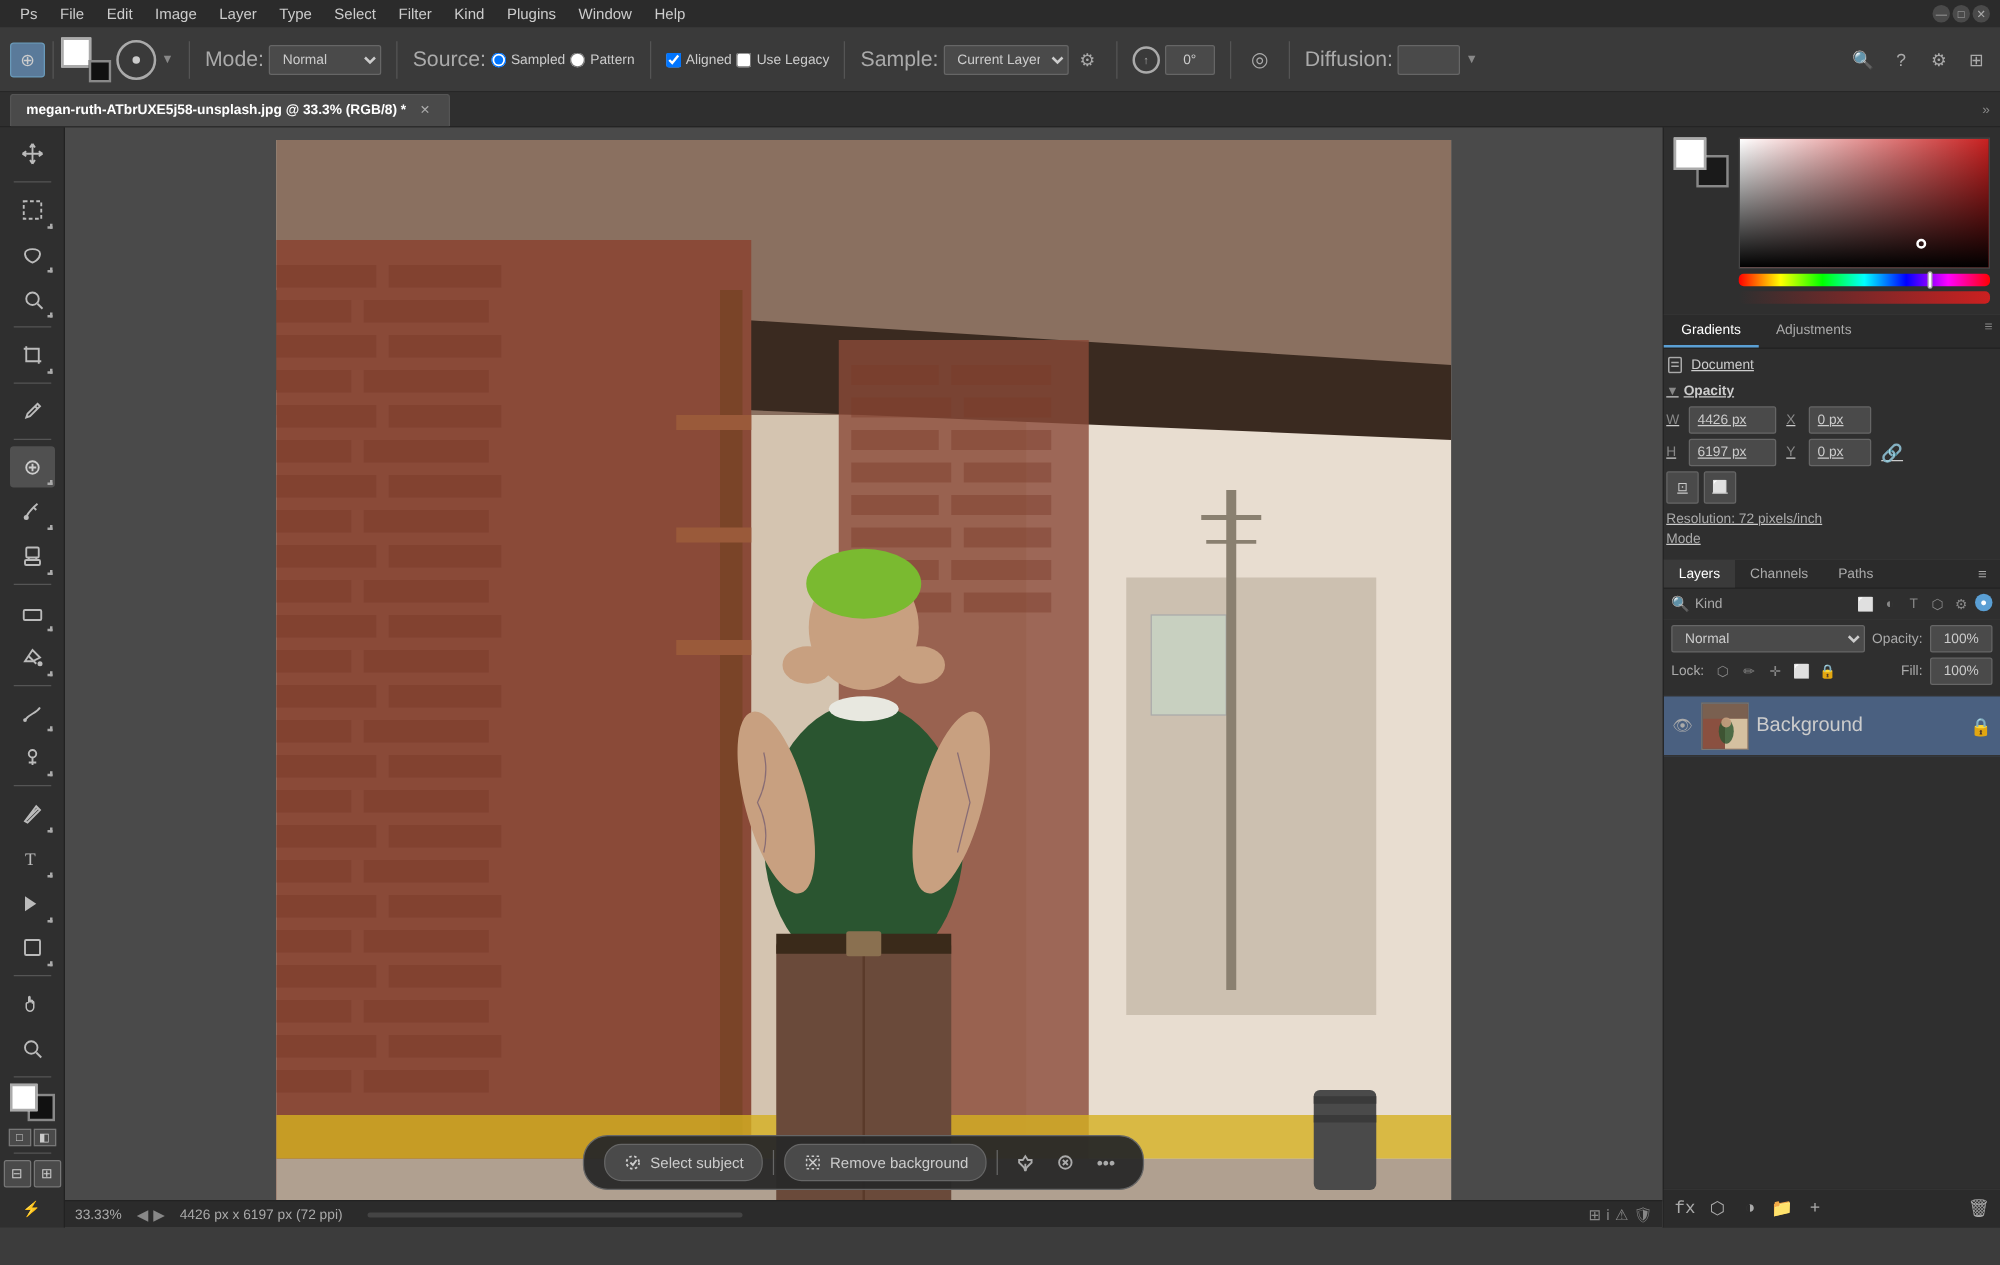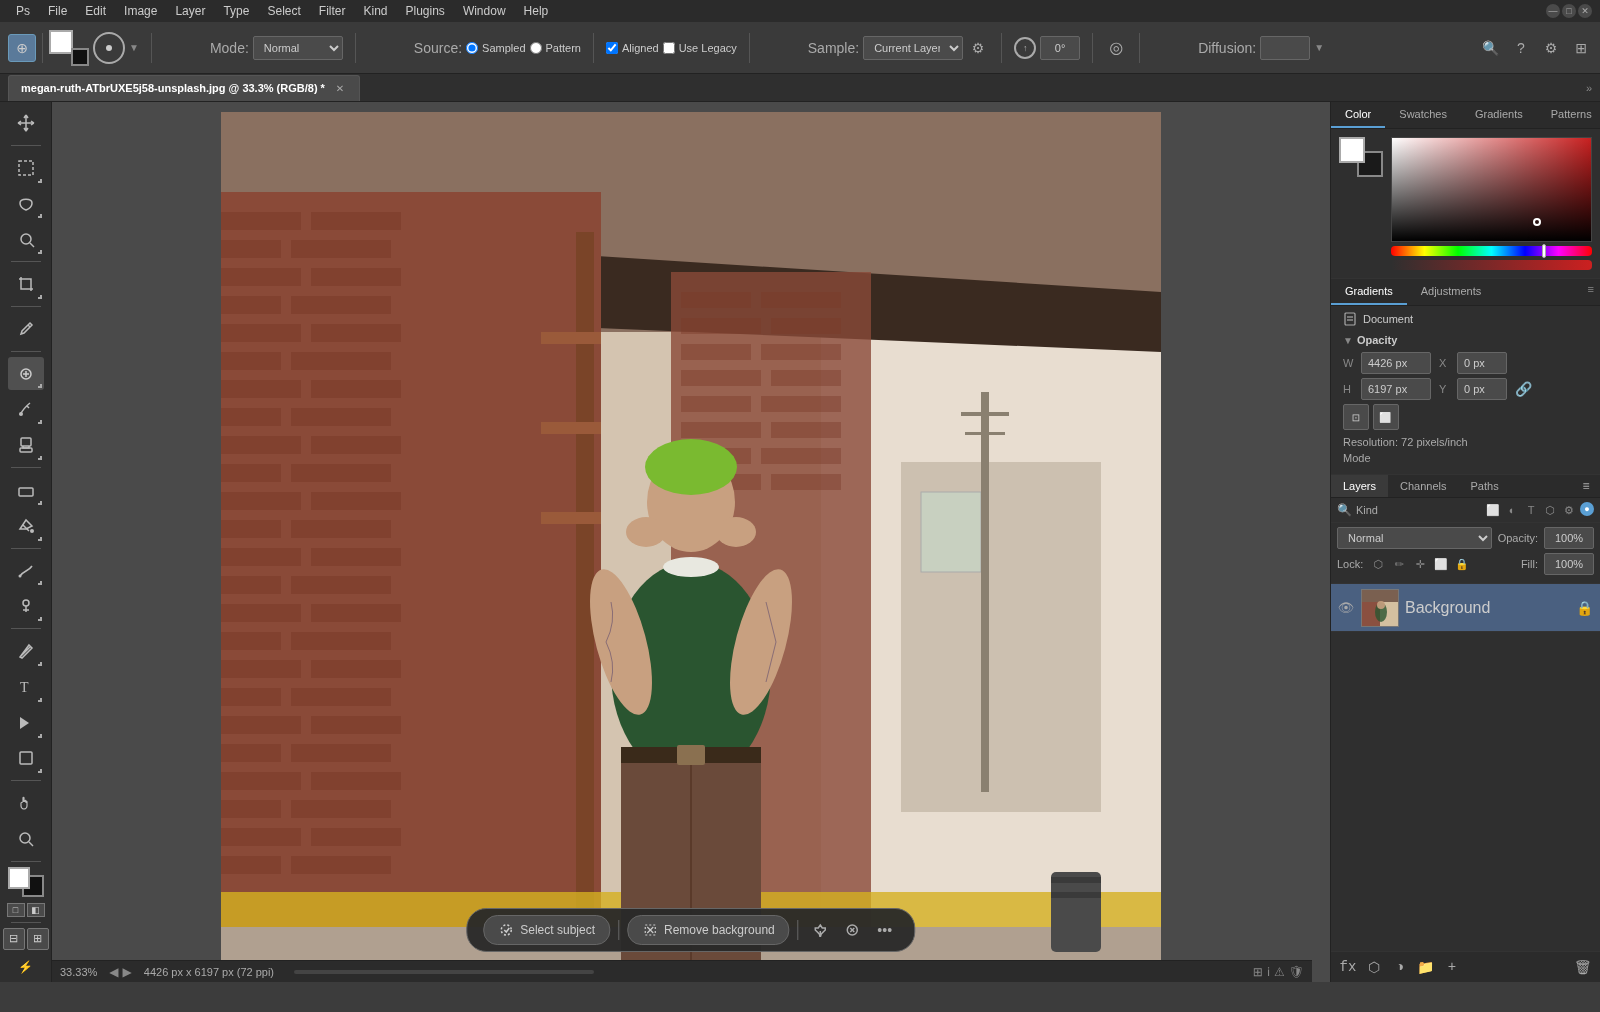--- a/index.html
+++ b/index.html
@@ -12,21 +12,21 @@
     .win-btn { width: 14px; height: 14px; border-radius: 50%; display: flex; align-items: center; justify-content: center; font-size: 9px; cursor: pointer; color: transparent; }
     .win-btn.min { background: #4a4a4a; color: #aaa; }
     .win-btn.max { background: #4a4a4a; color: #aaa; }
     .win-btn.close { background: #4a4a4a; color: #aaa; }
 
     
     .toolbar { height: 52px; background: #3a3a3a; display: flex; align-items: center; padding: 0 8px; gap: 8px; border-bottom: 1px solid #222; }
     .tool-group { display: flex; align-items: center; gap: 4px; }
     .tool-icon { width: 28px; height: 28px; background: #555; border-radius: 3px; display: flex; align-items: center; justify-content: center; color: #ccc; font-size: 13px; cursor: pointer; border: 1px solid transparent; }
     .tool-icon.active { background: #5a7a9a; border-color: #6a9aba; }
-    .toolbar-label { color: #aaa; font-size: 14px; margin-left: 46px; }
+    .toolbar-label { color: #aaa; font-size: 17px; }
     .toolbar-dropdown { background: #4a4a4a; border: 1px solid #666; color: #ccc; padding: 2px 6px; font-size: 11px; height: 24px; border-radius: 2px; cursor: pointer; }
     .toolbar-check { display: flex; align-items: center; gap: 4px; font-size: 11px; color: #ccc; }
     .toolbar-check input { width: 12px; height: 12px; }
     .toolbar-number { background: #4a4a4a; border: 1px solid #666; color: #ccc; width: 50px; padding: 2px 4px; font-size: 11px; height: 24px; border-radius: 2px; text-align: center; }
     .toolbar-separator { width: 1px; height: 30px; background: #555; margin: 0 4px; }
 
     
     .tab-bar { height: 28px; background: #2f2f2f; display: flex; align-items: center; padding-left: 8px; border-bottom: 1px solid #222; }
     .tab { height: 26px; padding: 0 12px; background: #3a3a3a; border: 1px solid #555; border-bottom: none; display: flex; align-items: center; gap: 8px; font-size: 11px; color: #ccc; cursor: pointer; border-radius: 3px 3px 0 0; }
     .tab.active { background: #4a4a4a; color: #fff; }
@@ -39,39 +39,39 @@
     .left-toolbar { width: 52px; background: #2f2f2f; display: flex; flex-direction: column; align-items: center; padding: 4px 0; gap: 2px; border-right: 1px solid #222; overflow: hidden; }
     .lt-tool { width: 36px; height: 36px; display: flex; align-items: center; justify-content: center; color: #bbb; font-size: 16px; cursor: pointer; border-radius: 3px; position: relative; }
     .lt-tool.active { background: #505050; color: #fff; }
     .lt-tool .sub-arrow { position: absolute; bottom: 2px; right: 2px; width: 4px; height: 4px; border-right: 2px solid #aaa; border-bottom: 2px solid #aaa; font-size: 6px; }
     .lt-separator { width: 30px; height: 1px; background: #555; margin: 3px 0; }
 
     
     .canvas-area { flex: 1; background: #4a4a4a; position: relative; overflow: hidden; }
 
     
-    .bottom-status { height: 22px; background: #2b2b2b; display: flex; align-items: center; padding: 0 8px; font-size: 11px; color: #aaa; gap: 12px; border-top: 1px solid #222; position: absolute; bottom: 0; left: 0; right: 18px; }
+    .bottom-status { height: 22px; background: #2b2b2b; display: flex; align-items: center; padding: 0 8px; font-size: 11px; color: #aaa; gap: 12px; border-top: 1px solid #222; position: absolute; bottom: 0; left: 0; right: 0; }
 
     
     .floating-toolbar { position: absolute; bottom: 30px; left: 50%; transform: translateX(-50%); background: rgba(40,40,40,0.95); border: 1px solid #666; border-radius: 20px; padding: 6px 16px; display: flex; align-items: center; gap: 4px; }
     .float-btn { padding: 6px 14px; background: #4a4a4a; border: 1px solid #666; border-radius: 14px; color: #ccc; font-size: 12px; cursor: pointer; display: flex; align-items: center; gap: 6px; }
     .float-icon { width: 16px; height: 16px; display: flex; align-items: center; justify-content: center; font-size: 12px; }
     .float-separator { width: 1px; height: 20px; background: #666; margin: 0 4px; }
     .float-pin { width: 28px; height: 28px; display: flex; align-items: center; justify-content: center; color: #aaa; font-size: 14px; cursor: pointer; }
     .float-more { width: 28px; height: 28px; display: flex; align-items: center; justify-content: center; color: #aaa; font-size: 14px; cursor: pointer; }
 
     
     .right-panel { width: 270px; background: #2f2f2f; border-left: 1px solid #222; display: flex; flex-direction: column; }
 
     
     .panel-tabs-top { display: flex; background: #2b2b2b; border-bottom: 1px solid #222; }
     .panel-tab { padding: 6px 14px; font-size: 11px; color: #aaa; cursor: pointer; border-bottom: 2px solid transparent; }
     .panel-tab.active { color: #fff; border-bottom-color: #5a9fd4; }
     .color-picker-area { padding: 8px; }
-    .prop-body { padding: 6px 12px 10px; }
+    .prop-body { padding: 6px 2px 10px; text-decoration: underline; }
     .prop-input { background: #4a4a4a; border: 1px solid #666; color: #ccc; padding: 2px 6px; font-size: 11px; height: 22px; border-radius: 2px; width: 80px; }
     .canvas-size-btn { width: 26px; height: 26px; background: #4a4a4a; border: 1px solid #666; display: flex; align-items: center; justify-content: center; font-size: 10px; color: #ccc; cursor: pointer; border-radius: 2px; }
 
     
     .layers-panel { flex: 1; display: flex; flex-direction: column; border-top: 1px solid #333; }
     .layers-tab-bar { display: flex; background: #2b2b2b; border-bottom: 1px solid #222; align-items: center; }
     .layers-tab { padding: 5px 12px; font-size: 11px; color: #aaa; cursor: pointer; }
     .layers-tab.active { color: #fff; background: #3a3a3a; }
     .layers-actions { margin-left: auto; display: flex; align-items: center; padding-right: 4px; }
     .layers-action-btn { width: 20px; height: 20px; display: flex; align-items: center; justify-content: center; color: #aaa; cursor: pointer; font-size: 12px; }
@@ -578,27 +578,20 @@
         <div style="color:#888;font-size:12px;cursor:pointer;">ℹ</div>
         <div style="color:#888;font-size:12px;cursor:pointer;">⚠</div>
         <div style="color:#888;font-size:12px;cursor:pointer;">🛡</div>
       </div>
     </div>
   </div>
 
   <div class="right-panel">
 
     <div>
-      <div class="panel-tabs-top">
-        <div class="panel-tab active">Color</div>
-        <div class="panel-tab">Swatches</div>
-        <div class="panel-tab">Gradients</div>
-        <div class="panel-tab">Patterns</div>
-
-      </div>
       <div class="color-picker-area">
         <div style="display:flex;gap:8px;align-items:flex-start;">
 
           <div style="position:relative;width:44px;height:40px;flex-shrink:0;">
             <div style="width:26px;height:26px;background:#1a1a1a;border:2px solid #888;position:absolute;bottom:0;right:0;cursor:pointer;"></div>
             <div style="width:26px;height:26px;background:white;border:2px solid #aaa;position:absolute;top:0;left:0;cursor:pointer;"></div>
           </div>
 
           <div style="flex:1;">
             <div style="height:105px;position:relative;border:1px solid #444;cursor:crosshair;overflow:hidden;">

